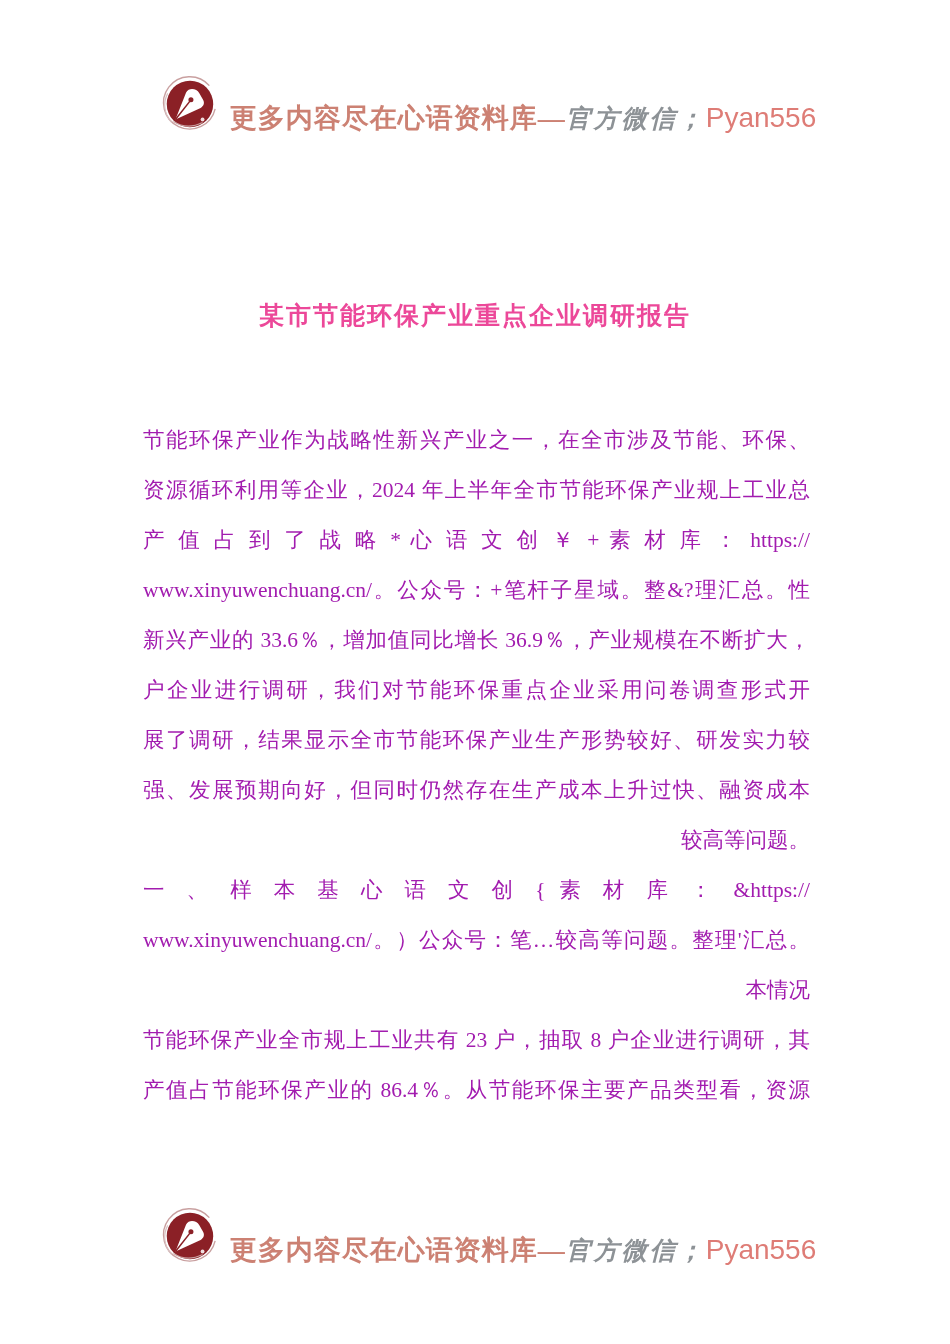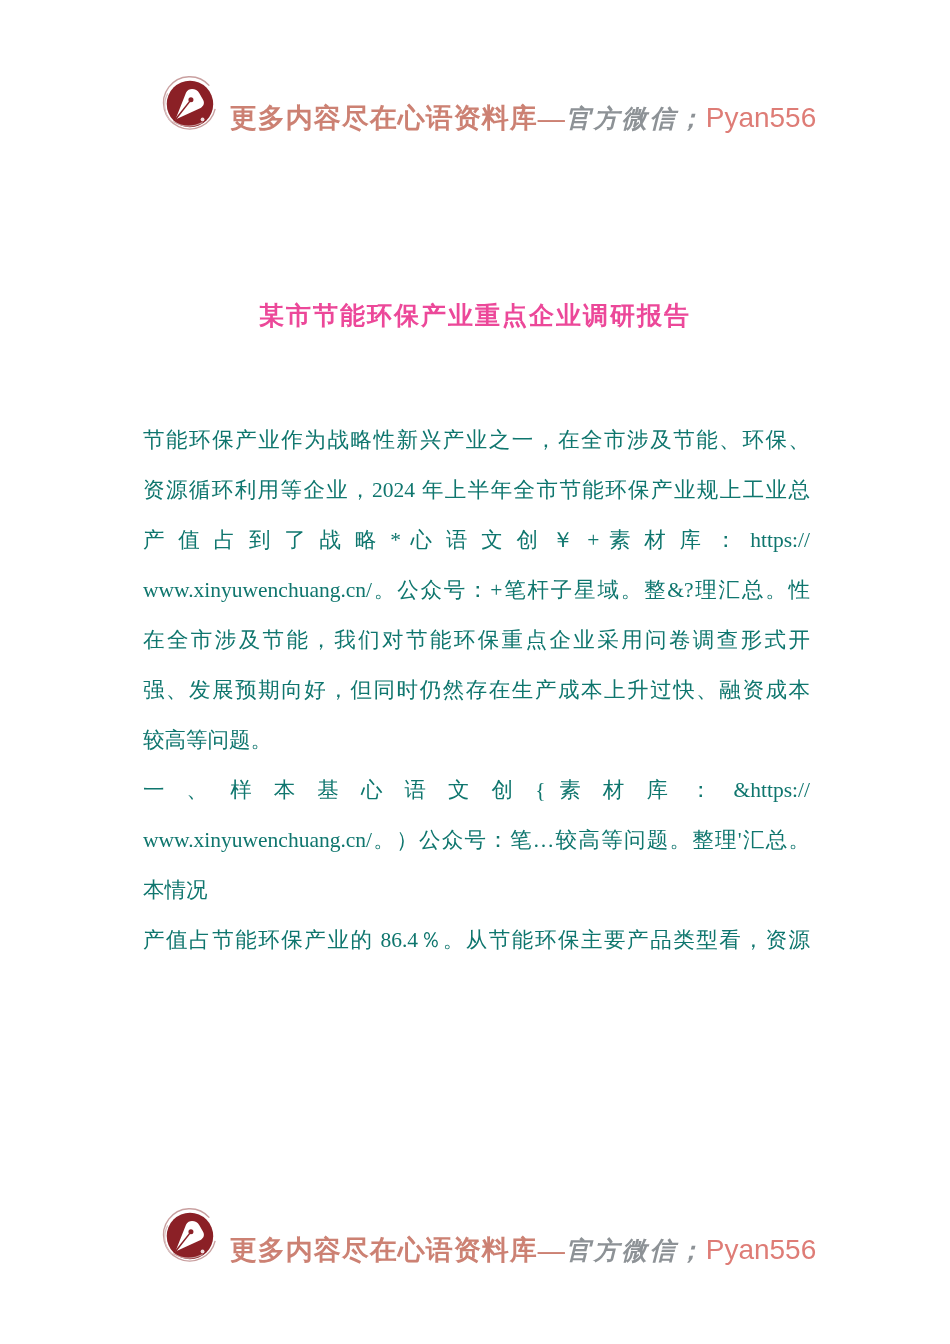--- a/index.html
+++ b/index.html
@@ -60,26 +60,27 @@
     color: #ec4899;
   }
 
   
   .doc-body {
     position: absolute;
     left: 143px;
     top: 415px;
     width: 667px;
     font-size: 21.5px;
-    color: #0f766e;
+    color: #a21caf;
   }
   .line {
     height: 50px;
     line-height: 50px;
     overflow: hidden;
+    text-align: right;
   }
   .line.just {
     text-align: justify;
     text-align-last: justify;
   }
 </style>
 </head>
 <body>
 
 <div class="brand-row header">
@@ -100,26 +101,29 @@
   </span>
 </div>
 
 <div class="doc-title">某市节能环保产业重点企业调研报告</div>
 
 <div class="doc-body">
   <div class="line just">节能环保产业作为战略性新兴产业之一，在全市涉及节能、环保、</div>
   <div class="line just">资源循环利用等企业，2024 年上半年全市节能环保产业规上工业总</div>
   <div class="line just">产 值 占 到 了 战 略 * 心 语 文 创 ￥ + 素 材 库 ： https://</div>
   <div class="line just">www.xinyuwenchuang.cn/。公众号：+笔杆子星域。整&amp;?理汇总。性</div>
-  <div class="line just">在全市涉及节能，我们对节能环保重点企业采用问卷调查形式开</div>
+  <div class="line just">新兴产业的 33.6％，增加值同比增长 36.9％，产业规模在不断扩大，</div>
+  <div class="line just">户企业进行调研，我们对节能环保重点企业采用问卷调查形式开</div>
+  <div class="line just">展了调研，结果显示全市节能环保产业生产形势较好、研发实力较</div>
   <div class="line just">强、发展预期向好，但同时仍然存在生产成本上升过快、融资成本</div>
   <div class="line">较高等问题。</div>
   <div class="line just">一 、 样 本 基 心 语 文 创 { 素 材 库 ： &amp;https://</div>
   <div class="line just">www.xinyuwenchuang.cn/。）公众号：笔…较高等问题。整理'汇总。</div>
   <div class="line">本情况</div>
+  <div class="line just">节能环保产业全市规上工业共有 23 户，抽取 8 户企业进行调研，其</div>
   <div class="line just">产值占节能环保产业的 86.4％。从节能环保主要产品类型看，资源</div>
 </div>
 
 <div class="brand-row footer">
   <span class="brand-logo">
     <svg viewBox="0 0 64 64" width="62" height="62">
       <path d="M 53 12 A 27 27 0 1 0 59 36" stroke="#c9a0a0" stroke-width="1.4" fill="none"></path>
       <path d="M 10 20 A 26 26 0 0 0 14 50" stroke="#d8c2c2" stroke-width="1.2" fill="none"></path>
       <circle cx="33" cy="31" r="24" fill="#8b2026"></circle>
       <path d="M18 47 L29 19 C32 13.5 40 15 42.5 19.5 L46.5 26.5 C48.5 30 47 33 44 35 L18 47 Z" fill="#ffffff"></path>

